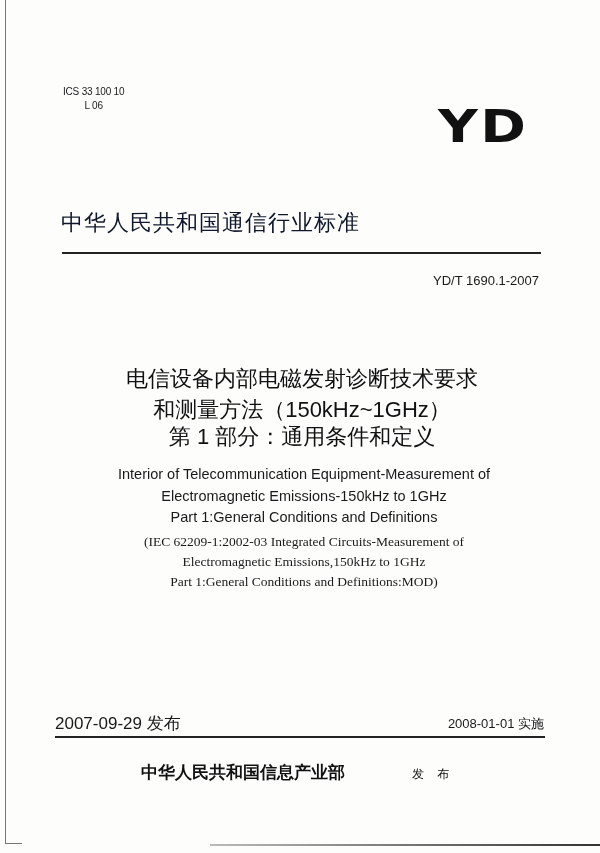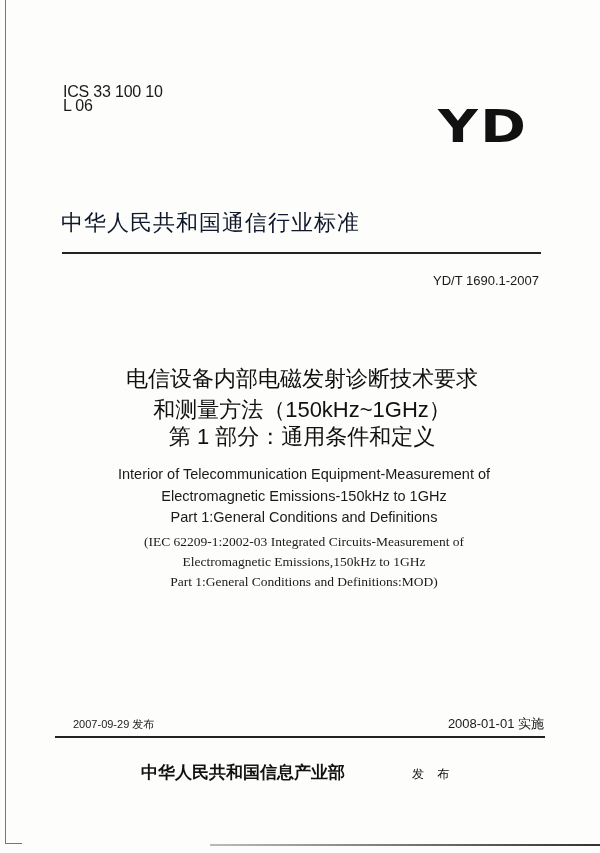--- a/index.html
+++ b/index.html
@@ -37,23 +37,24 @@
       left: 210px;
       top: 844px;
       width: 390px;
       height: 2px;
       background: linear-gradient(to right, #bbb, #333);
     }
     .classification {
       position: absolute;
       left: 63px;
       top: 85px;
-      font-size: 16px;
+      font-size: 10px;
       line-height: 14px;
       letter-spacing: -0.2px;
+      text-align: center;
     }
     .yd-logo {
       position: absolute;
       left: 438px;
       top: 105px;
       font-family: "DejaVu Sans", sans-serif;
       font-weight: bold;
       font-size: 44px;
       letter-spacing: 2px;
       transform: scaleX(1.25);
@@ -125,23 +126,22 @@
       color: #1a1a1a;
       white-space: nowrap;
     }
     .title-ref.l1 { top: 532px; left: 4px; }
     .title-ref.l2 { top: 552px; left: 4px; }
     .title-ref.l3 { top: 572px; left: 4px; }
     .date-issue {
       position: absolute;
       left: 55px;
       top: 716px;
-      font-size: 11px;
+      font-size: 17px;
       line-height: 16px;
-      margin-left: 18px;
     }
     .date-impl {
       position: absolute;
       right: 56px;
       top: 716px;
       font-size: 13px;
       line-height: 16px;
     }
     .rule-bottom {
       position: absolute;

